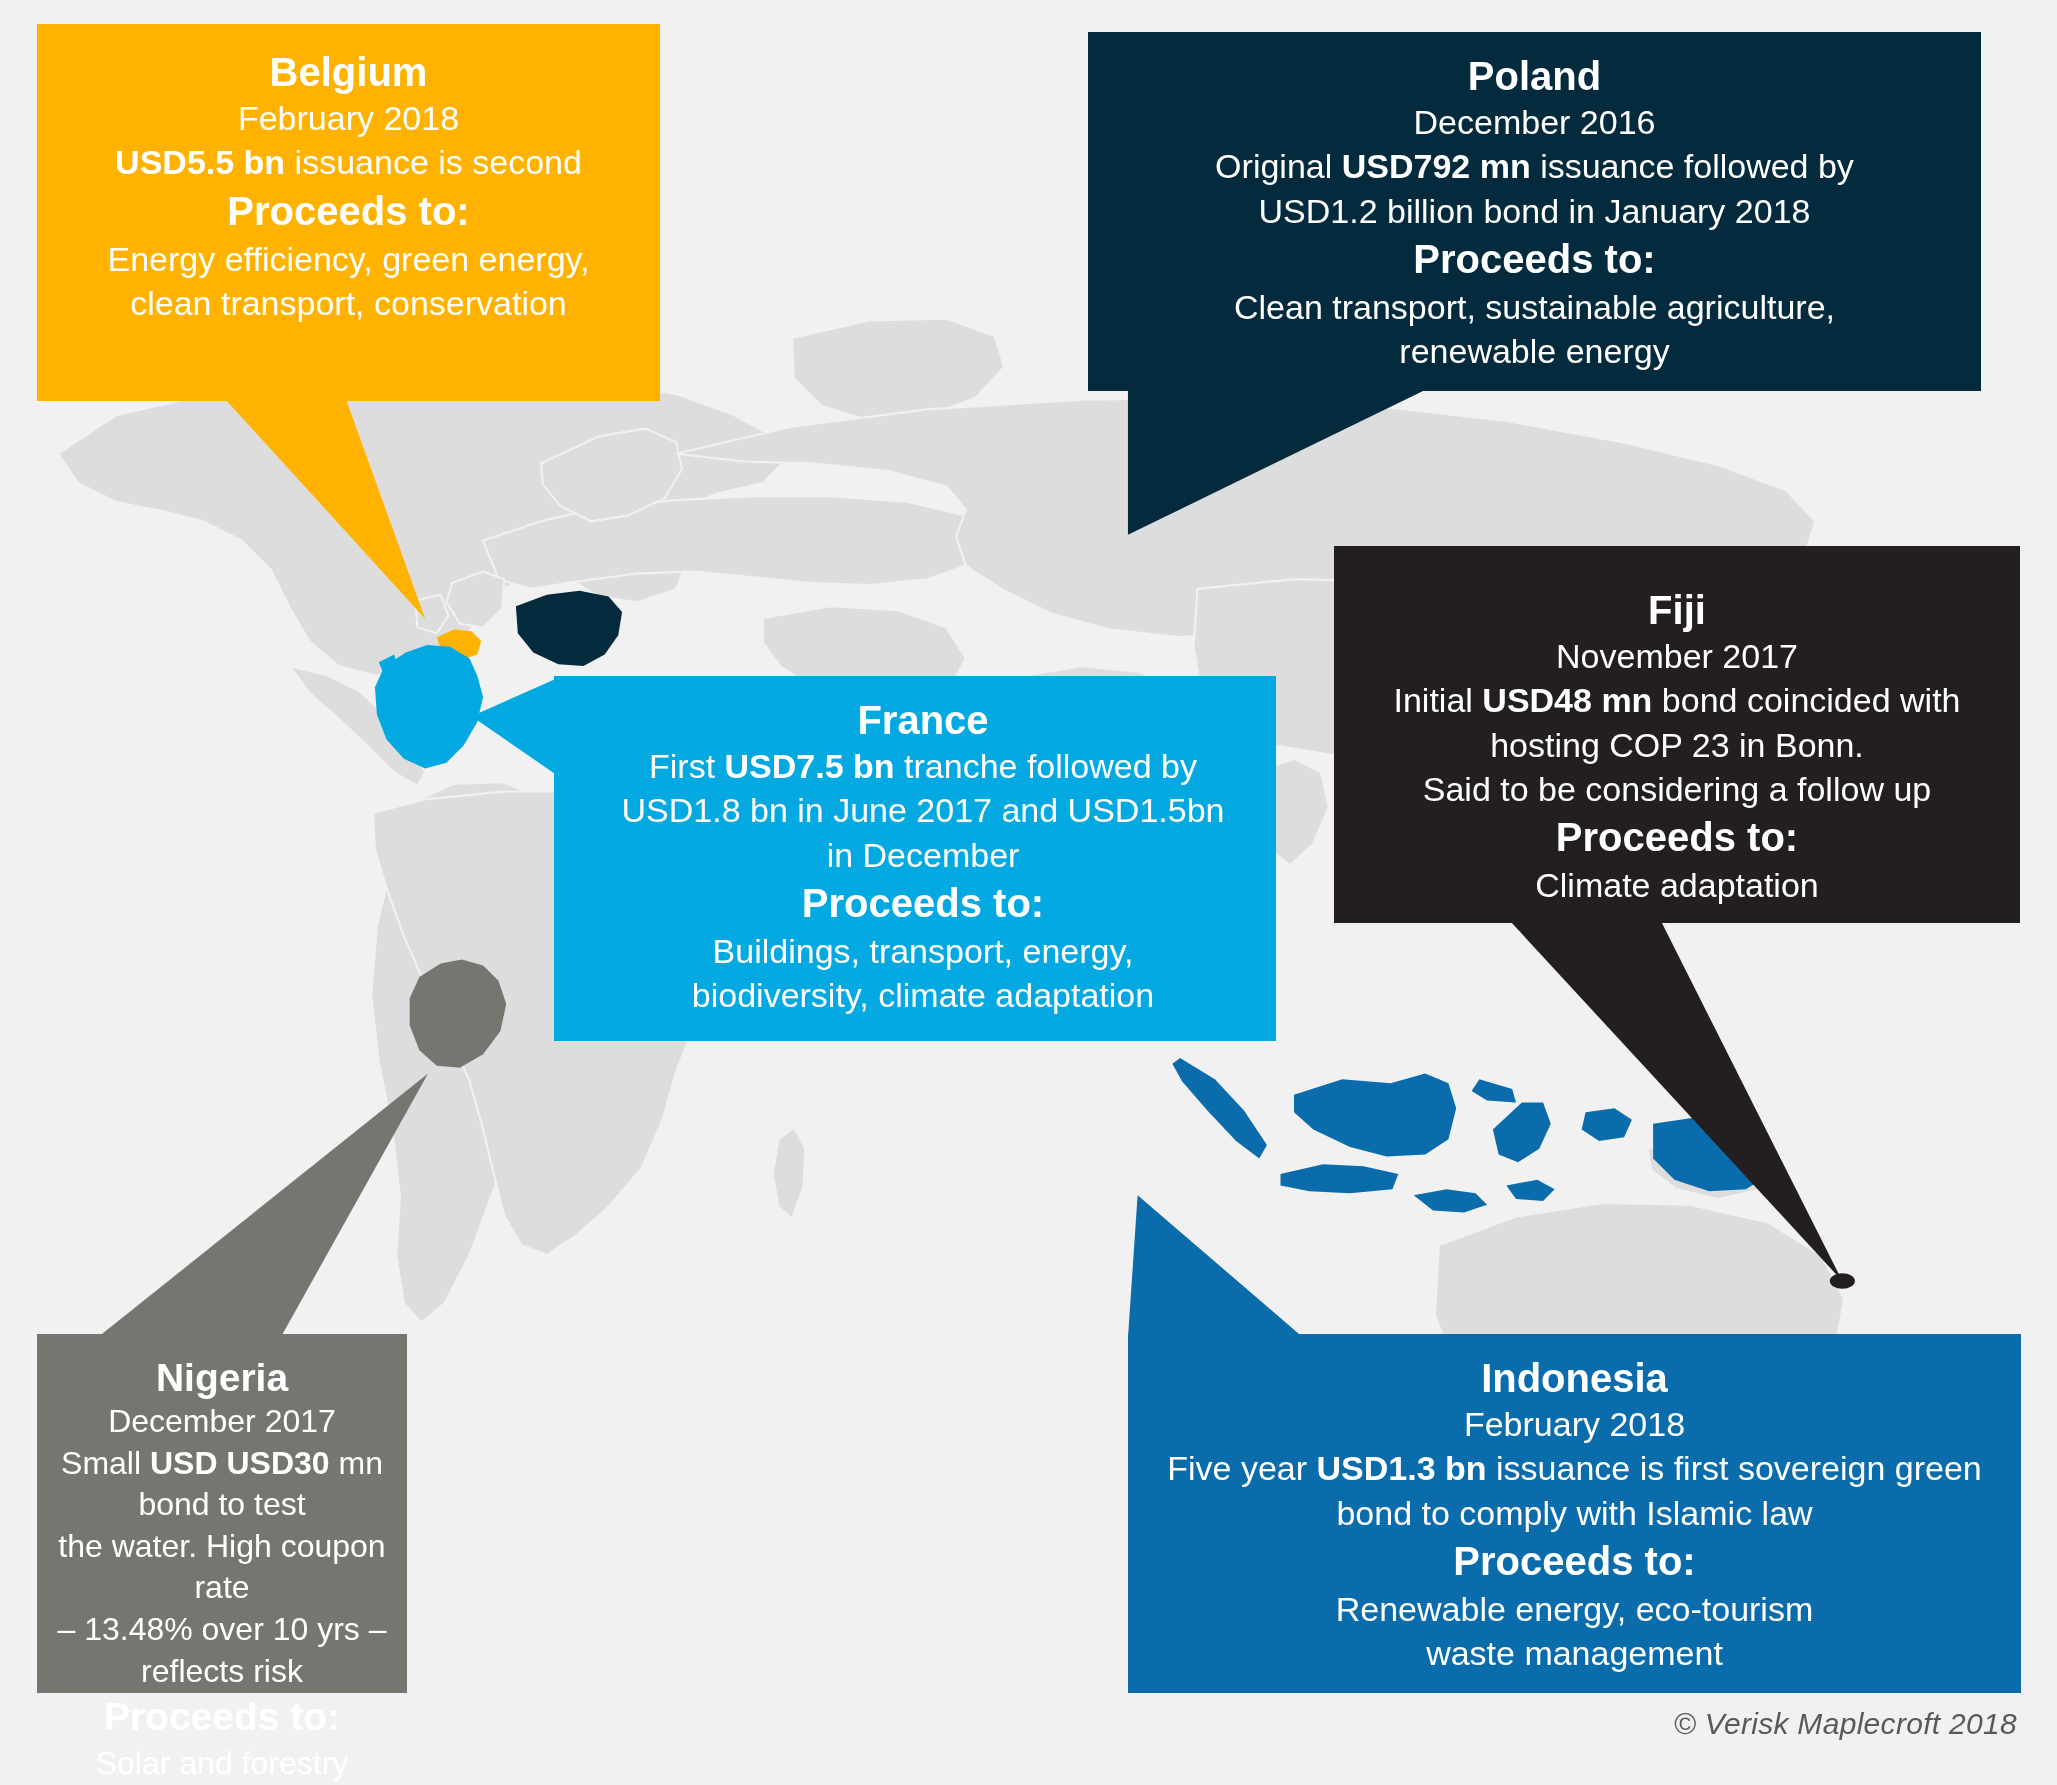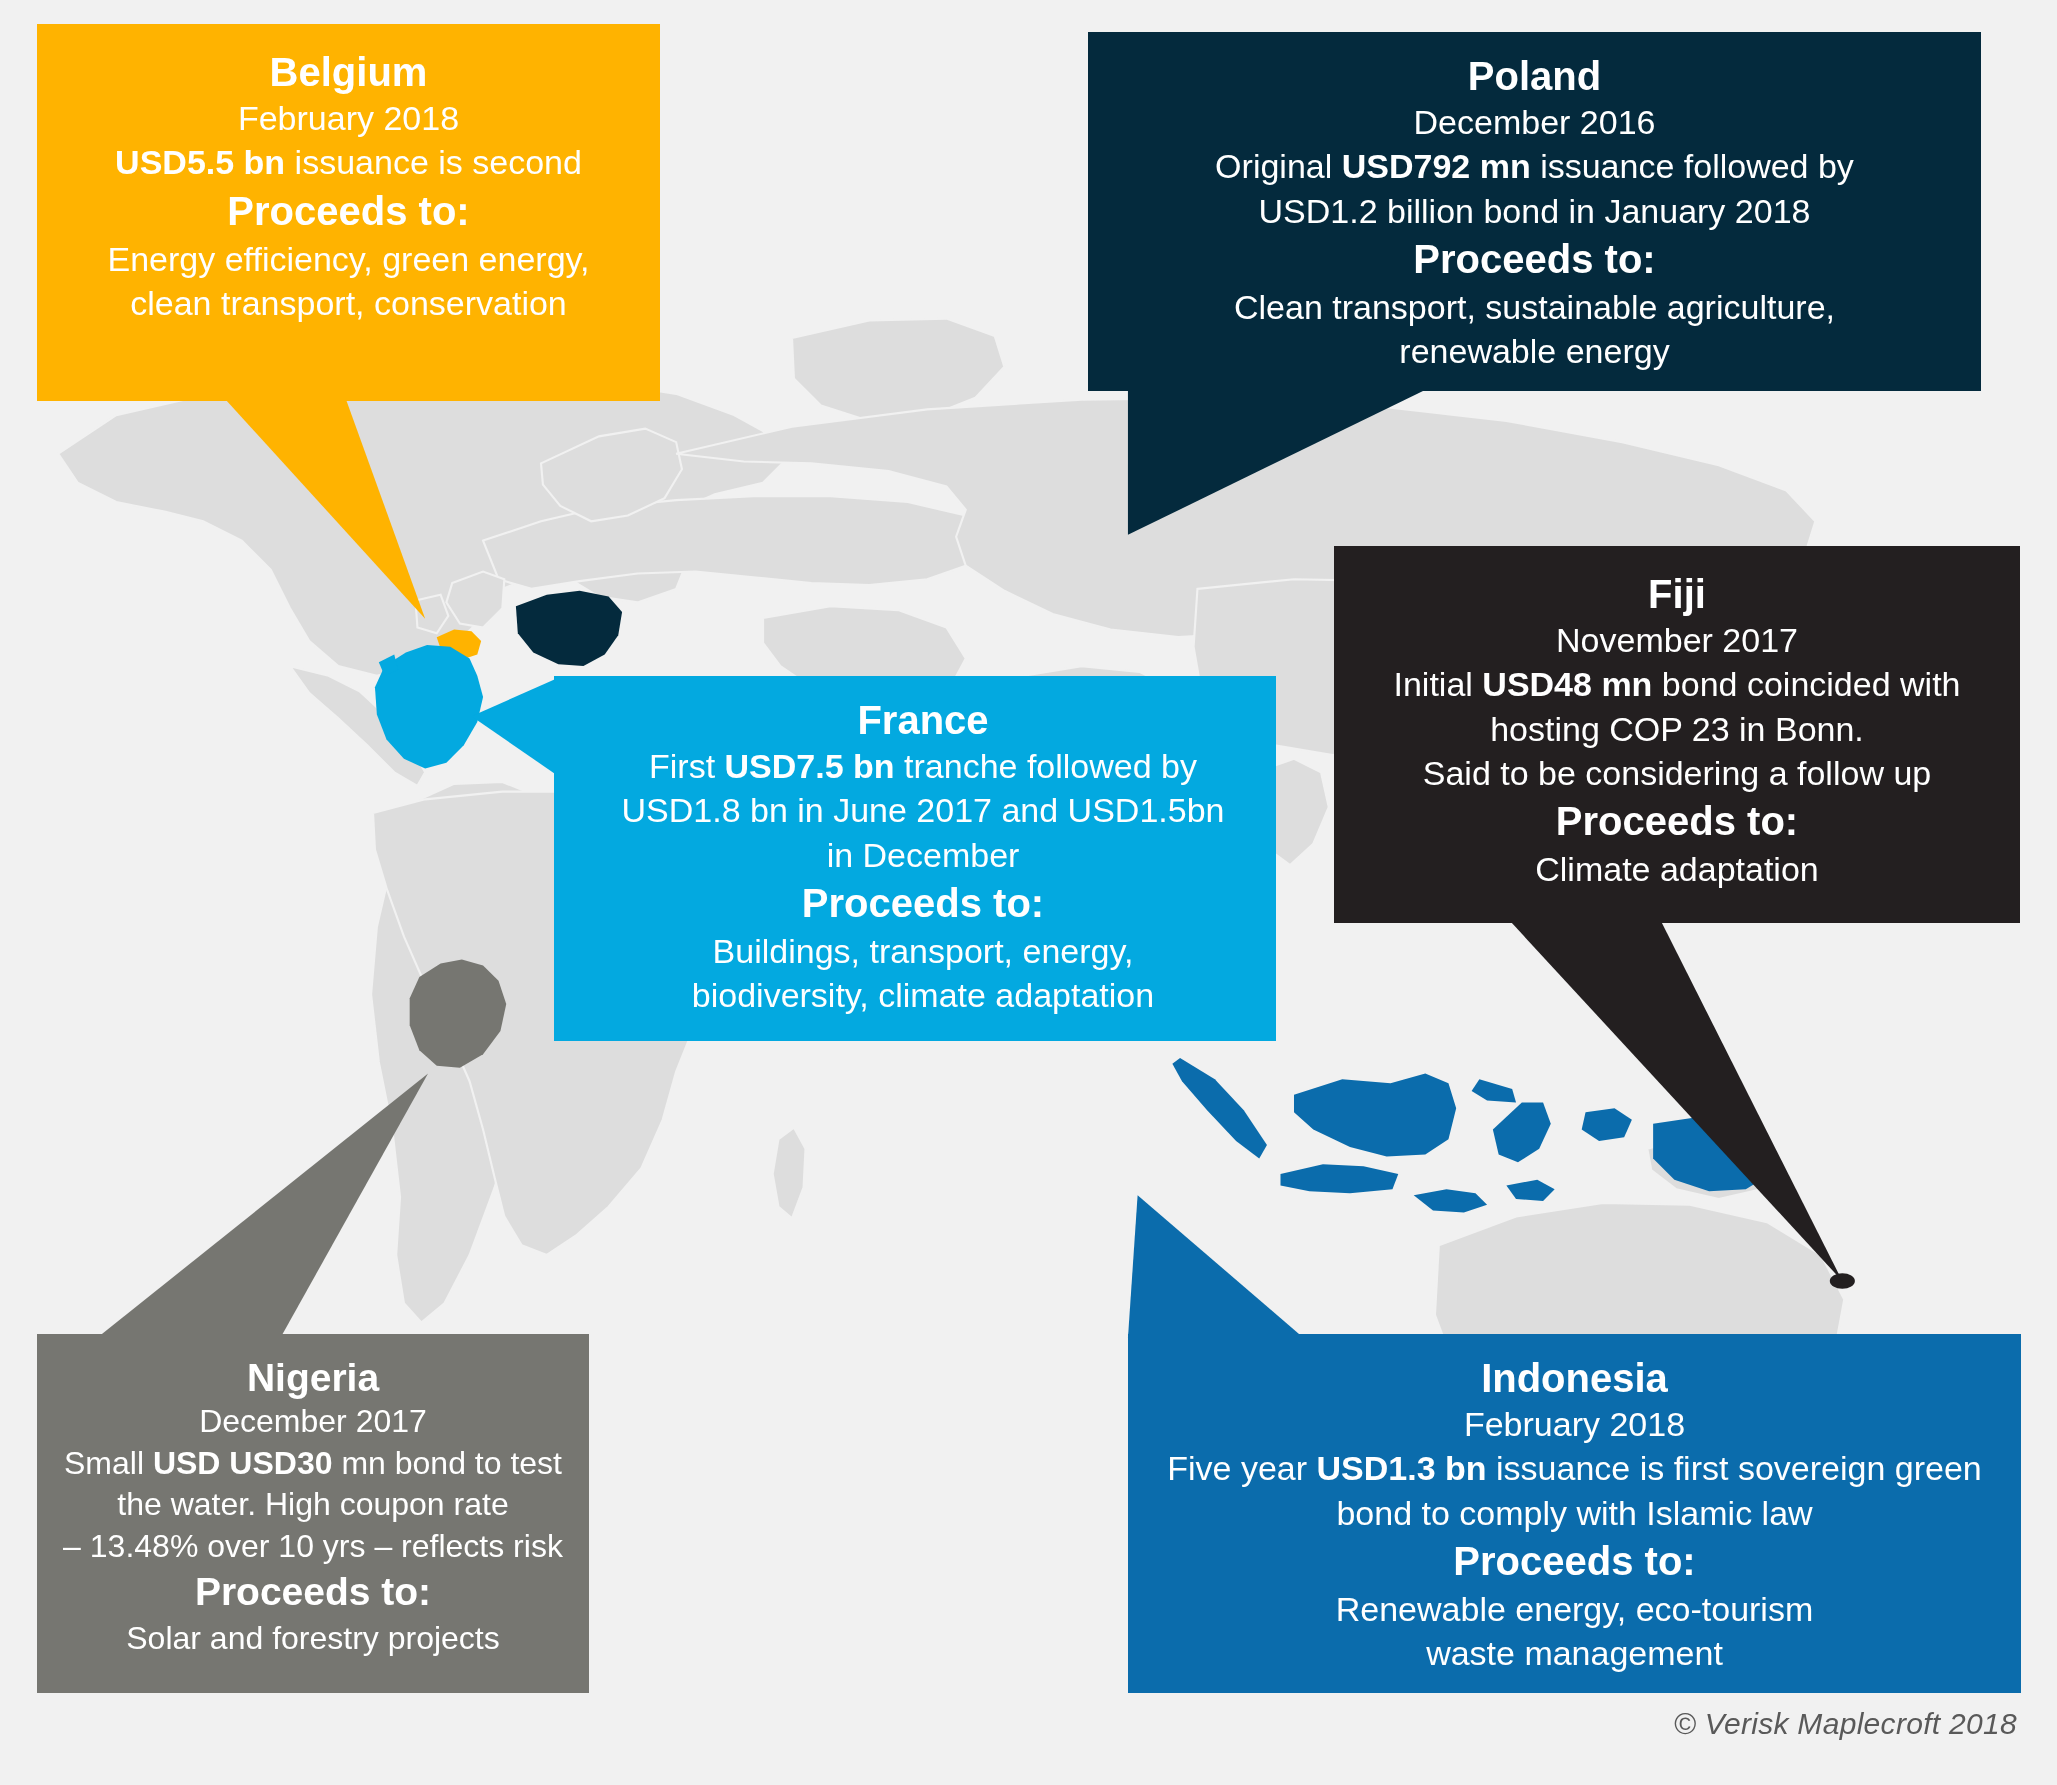--- a/index.html
+++ b/index.html
@@ -24,30 +24,30 @@
     padding-top:25px;font-size:34px;}
   #box-belgium .ctitle{font-size:40px;}
 
   
   #box-poland{left:1088px;top:32px;width:893px;height:359px;background:#042a3d;
     padding-top:21px;font-size:34px;}
   #box-poland .ctitle{font-size:40px;}
 
   
   #box-fiji{left:1334px;top:546px;width:686px;height:377px;background:#231f20;
-    padding-top:25px;font-size:34px;}
+    padding-top:41px;font-size:34px;}
   #box-fiji .ctitle{font-size:40px;}
 
   
   #box-france{left:554px;top:676px;width:722px;height:365px;background:#03a9e0;
     padding-top:21px;font-size:34px;padding-left:16px;}
   #box-france .ctitle{font-size:40px;}
 
   
-  #box-nigeria{left:37px;top:1334px;width:552px;height:359px;background:#767671;
+  #box-nigeria{left:37px;top:1334px;width:370px;height:359px;background:#767671;
     padding-top:21px;font-size:32px;}
   #box-nigeria .ctitle{font-size:39px;}
 
   
   #box-indonesia{left:1128px;top:1334px;width:893px;height:359px;background:#0b6cac;
     padding-top:21px;font-size:34px;}
   #box-indonesia .ctitle{font-size:40px;}
 
   #credit{position:absolute;right:41px;top:1707px;font-style:italic;
     font-size:30px;color:#595959;letter-spacing:0.3px;margin-left:37px;}

